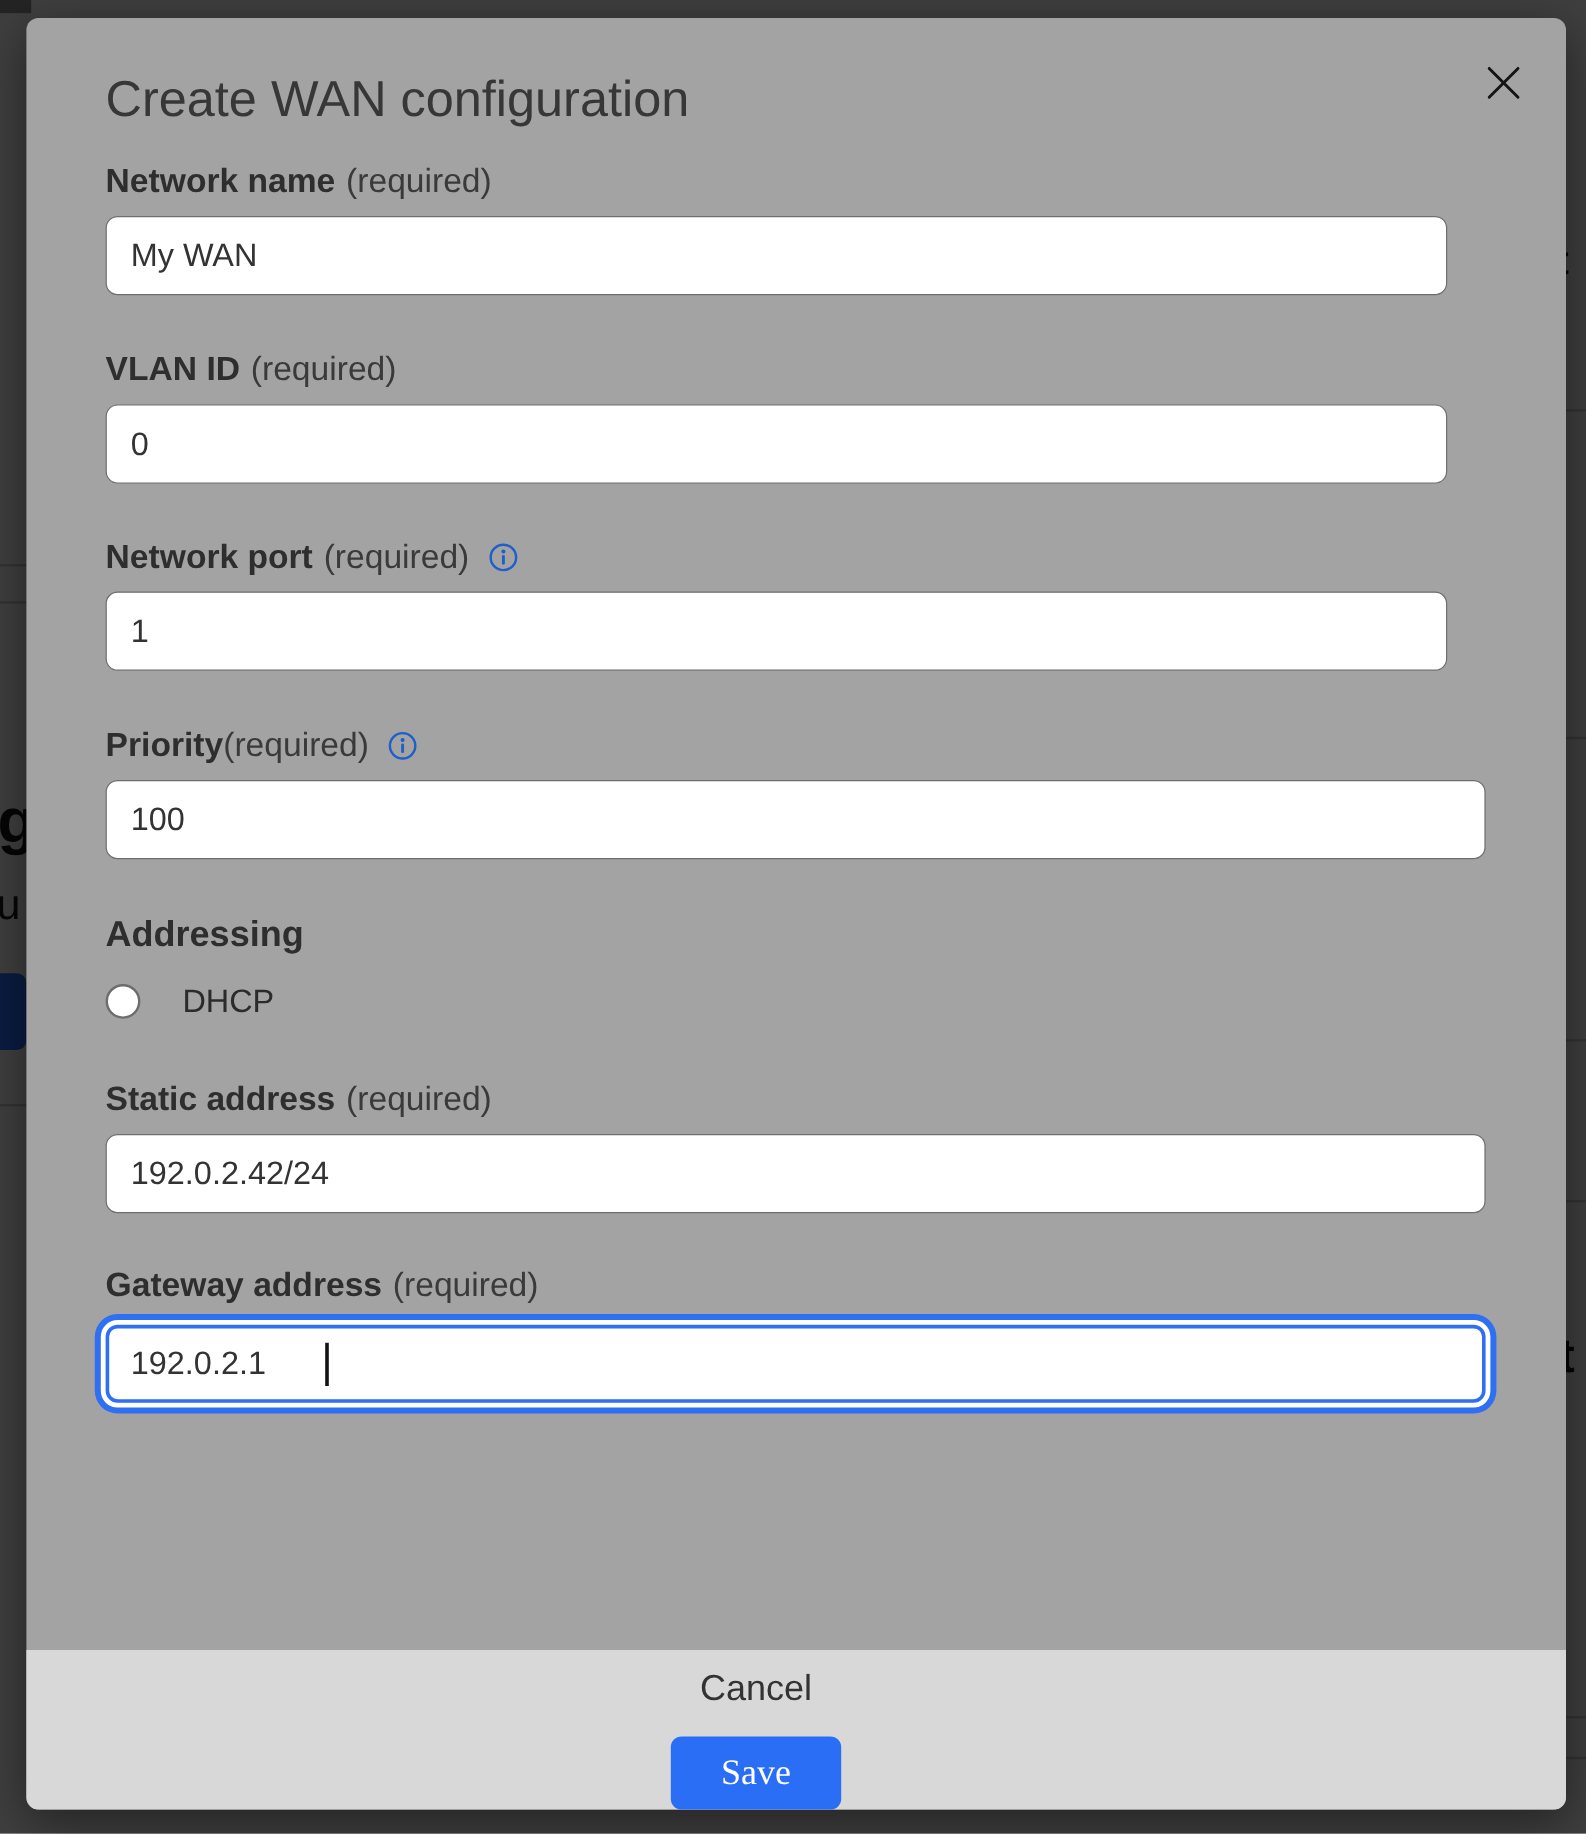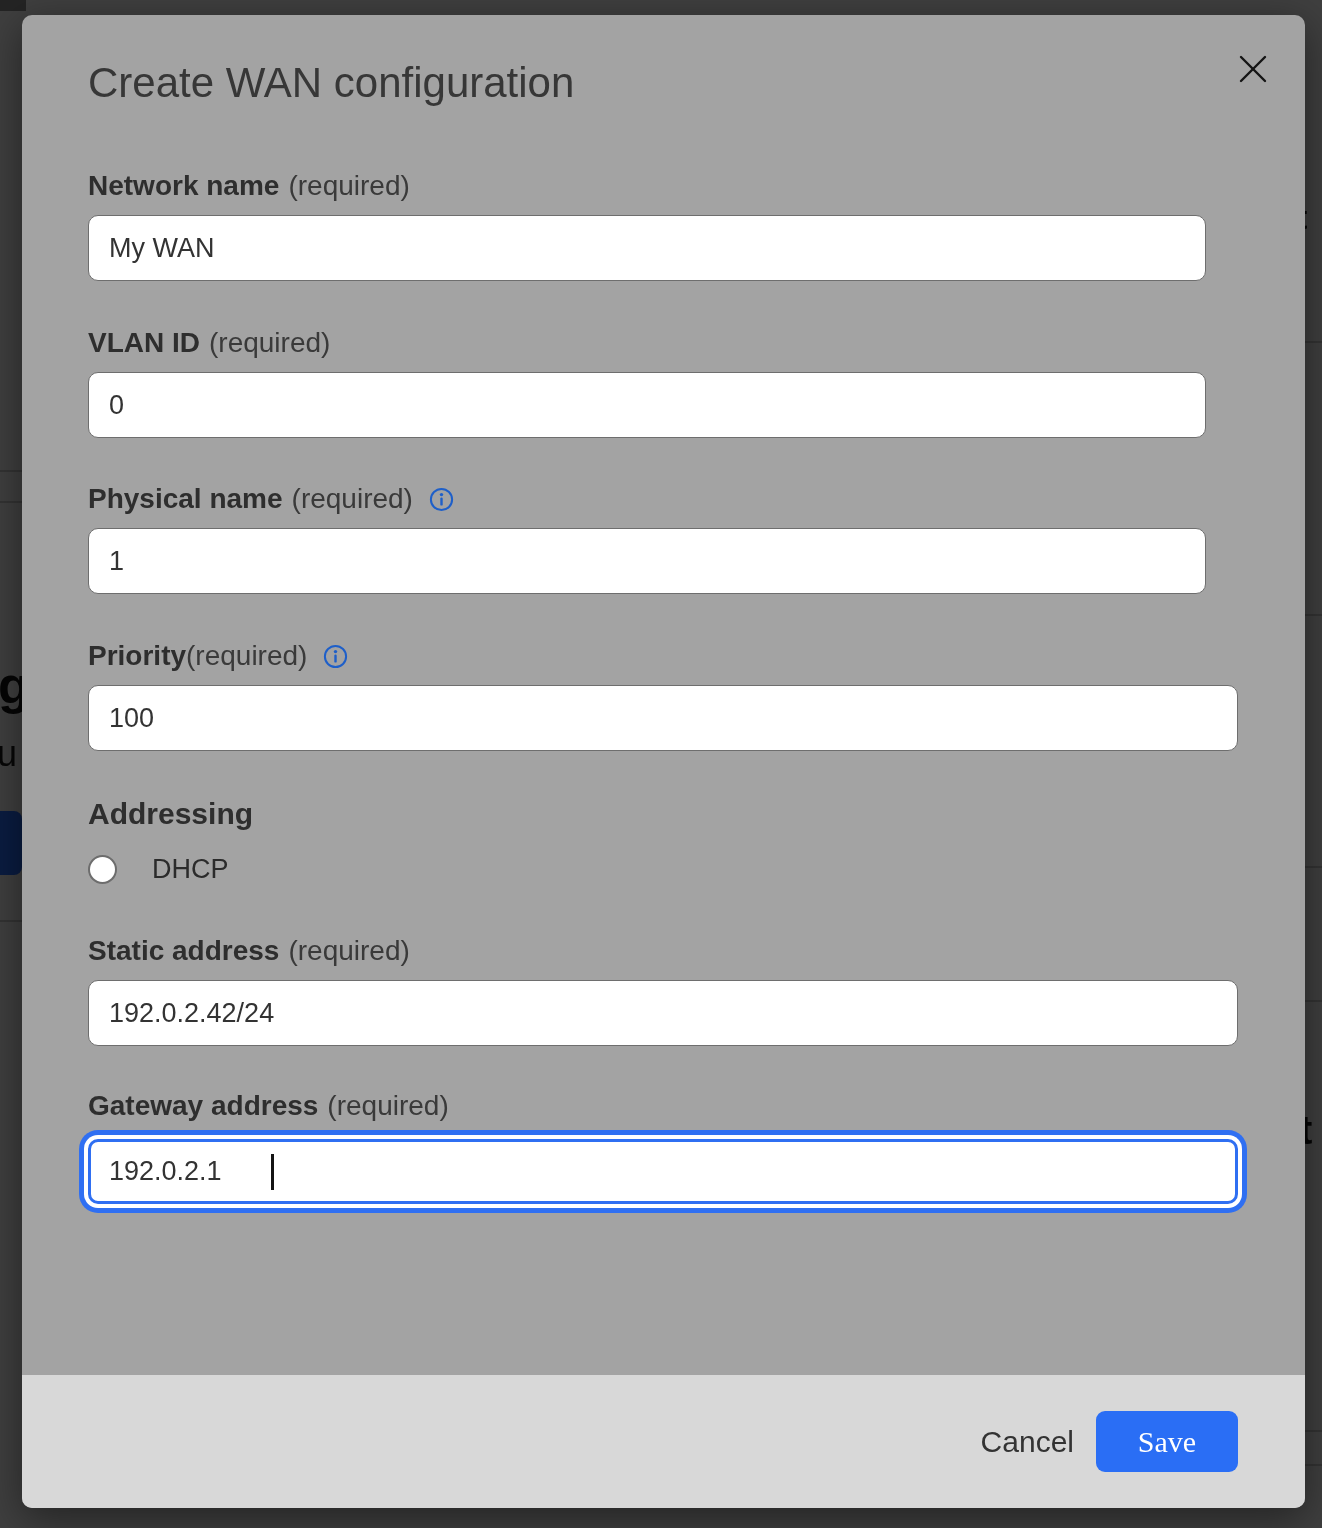--- a/index.html
+++ b/index.html
@@ -36,21 +36,21 @@
   .field-label .req { font-weight:400; margin-left:9px; color:#3a3a3a; }
   .field-label .req.tight { margin-left:0; }
   .info-icon { display:inline-block; width:25px; height:25px; margin-left:16px; }
 
   .txt-input { display:block; height:66px; border:1.5px solid #6e6e6e; border-radius:10px;
                background:#fff; font-family:"Liberation Sans",sans-serif;
                font-size:27px; color:#333; padding:0 20px; outline:none; }
   .w-a { width:1118px; }
   .w-b { width:1150px; }
 
-  .mt-label1 { margin-top:61px;text-align:right; }
+  .mt-label1 { margin-top:26px;text-align:right; }
   .mt-input  { margin-top:12px; }
   .mt-label  { margin-top:45px; }
   .mt-label2 { margin-top:44px; }
   .mt-label5 { margin-top:49px; }
   .mt-label6 { margin-top:43px; }
 
   .section-h { margin-top:45px; font-size:30px; font-weight:700; color:#2e2e2e; line-height:36px; }
 
   .radio-row { display:flex; align-items:center; height:32px; cursor:pointer; }
   .radio-row.first { margin-top:21px; }
@@ -65,21 +65,21 @@
   .fake-input { display:flex; align-items:center; height:65px; margin-top:16px;
                 border:3px solid #2f6ff2; border-radius:10px; background:#fff;
                 padding:0 18px; font-size:27px; color:#333;
                 box-shadow:0 0 0 4px #ffffff, 0 0 0 9px #2f6ff2;gap:47px; }
   .caret { display:inline-block; width:3px; height:36px; background:#141414; margin-left:2px; }
 
   
   .modal-footer { position:absolute; left:0; right:0; bottom:0; height:133px;
                   background:#d8d8d8; border-radius:0 0 10px 10px;
                   display:flex; align-items:center; justify-content:flex-end;
-                  padding-right:67px; gap:22px; }
+                  padding-right:67px; gap:22px;flex-direction:column; }
   .cancel-btn { background:none; border:none; font-family:"Liberation Sans",sans-serif;
                 font-size:30px; color:#333; cursor:pointer; }
   .save-btn { width:142px; height:61px; border:none; border-radius:9px; background:#2a6ef5;
               color:#fff; font-family:Liberation Serif, serif; font-size:30px; cursor:pointer; }
 </style>
 </head>
 <body>
 
 <div class="page-behind">
   <div class="frag-darkbar"></div>
@@ -119,21 +119,21 @@
     </div>
     <input class="txt-input w-a mt-input" type="text" value="My WAN" style="">
 
     <div class="field-label mt-label">
       <span class="lbl">VLAN ID</span>
       <span class="req">(required)</span>
     </div>
     <input class="txt-input w-a mt-input" type="text" value="0" style="">
 
     <div class="field-label mt-label2">
-      <span class="lbl">Physical name</span>
+      <span class="lbl">Network port</span>
       <span class="req">(required)</span>
       <svg class="info-icon" viewBox="0 0 25 25">
         <circle cx="12.5" cy="12.5" r="10.6" fill="none" stroke="#1e5fc9" stroke-width="2"></circle>
         <circle cx="12.5" cy="7.6" r="1.7" fill="#1e5fc9"></circle>
         <rect x="11.3" y="10.6" width="2.4" height="8" rx="1.2" fill="#1e5fc9"></rect>
       </svg>
     </div>
     <input class="txt-input w-a mt-input" type="text" value="1" style="">
 
     <div class="field-label mt-label">

